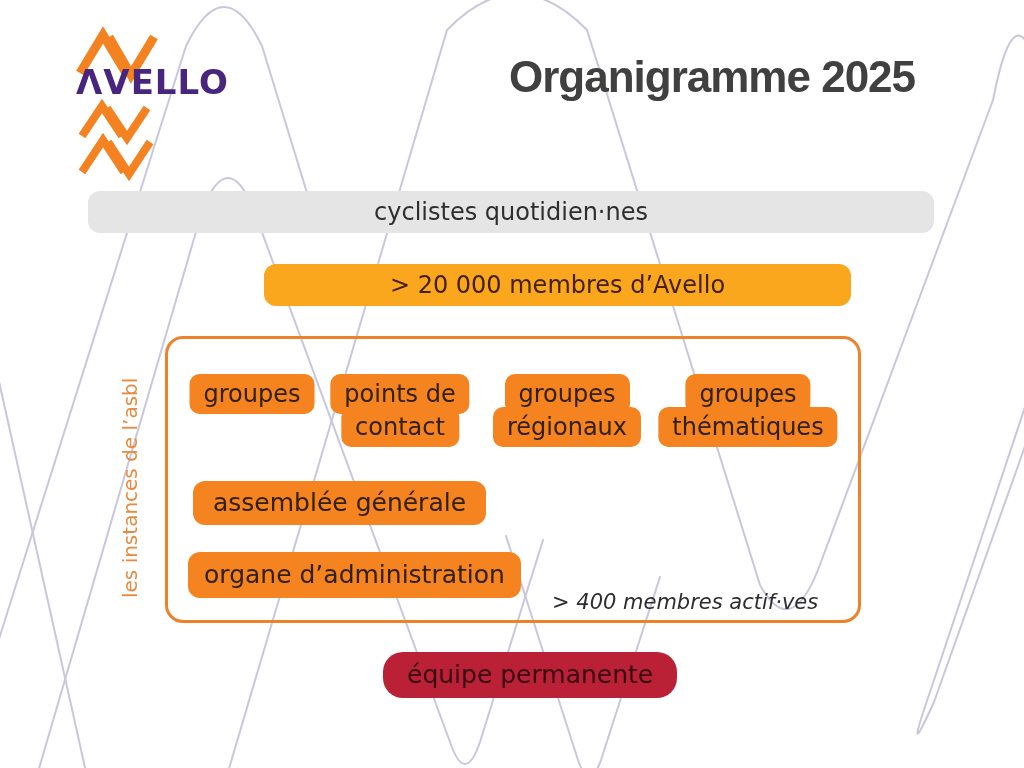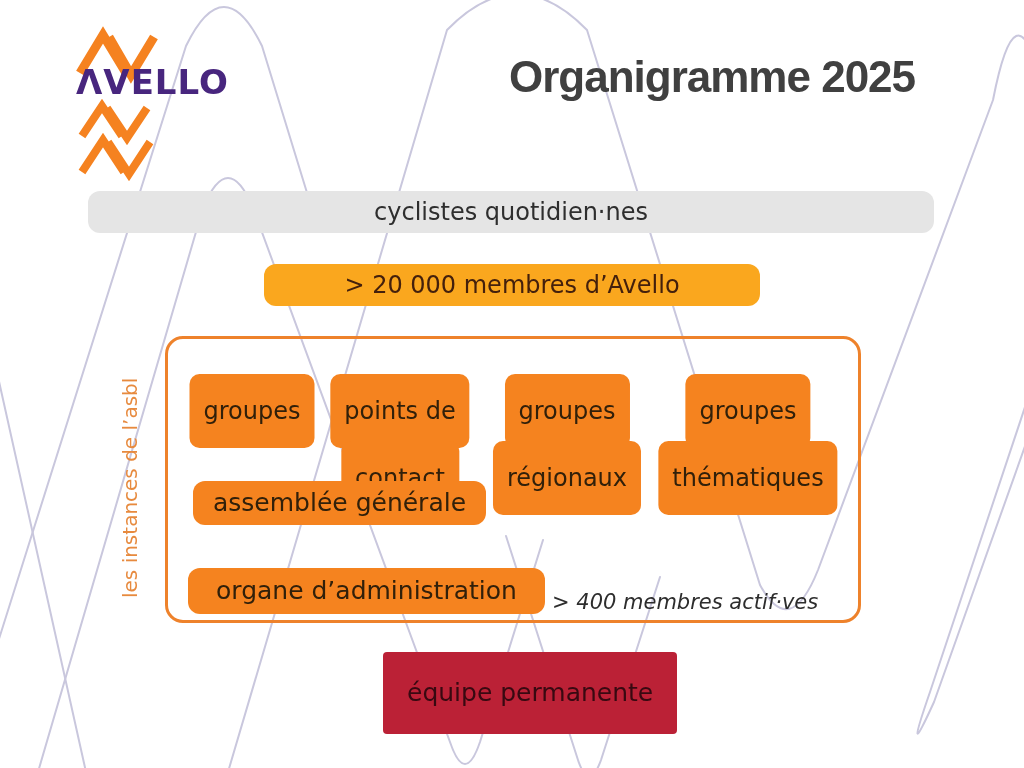--- a/index.html
+++ b/index.html
@@ -24,54 +24,54 @@
     text-align:center;font-family:"Liberation Sans",sans-serif;
     font-weight:700;font-size:44px;letter-spacing:-1px;color:#404040;
   }
   
   .bar{position:absolute;z-index:3;border-radius:12px;text-align:center;}
   .bar-pink{
     left:88px;top:191px;width:846px;height:42px;line-height:42px;
     background:#e5e5e5;color:#2e2e2e;font-size:24px;
   }
   .bar-amber{
-    left:264px;top:264px;width:496px;height:42px;line-height:42px;
+    left:264px;top:264px;width:587px;height:42px;line-height:42px;
     background:#faa71e;color:#44200c;font-size:24px;
   }
   .bar-red{
-    left:383px;top:652px;height:46px;line-height:46px;padding:18px 24px;
-    background:#bb2136;color:#380911;font-size:25px;border-radius:4px;
+    left:383px;top:652px;height:46px;line-height:46px;padding:0 24px;
+    background:#bb2136;color:#380911;font-size:25px;border-radius:20px;
   }
   
   .instances-box{
     position:absolute;left:165px;top:336px;width:690px;height:281px;z-index:1;
     border:3px solid #ee822b;border-radius:18px;background:transparent;
   }
   .side-label{
     position:absolute;left:118px;top:370px;height:236px;z-index:3;
     writing-mode:vertical-rl;transform:rotate(180deg);
     color:#e78a3e;font-size:20px;text-align:center;
   }
   
   .chip{
     position:absolute;top:374px;z-index:3;display:flex;flex-direction:column;
     align-items:center;transform:translateX(-50%);
   }
   .chip-line{
     display:block;background:#f5831f;color:#31200a;font-size:24px;
-    line-height:38px;height:38px;padding:18px 14px;border-radius:10px;
+    line-height:38px;height:38px;padding:1px 14px;border-radius:10px;
     white-space:nowrap;
   }
   .chip-line2{margin-top:-7px;}
   .pill{
     position:absolute;z-index:3;background:#f5831f;color:#31200a;
     border-radius:12px;font-size:25px;white-space:nowrap;
   }
   .pill-assembly{left:193px;top:481px;height:44px;line-height:44px;padding:0 20px;}
-  .pill-board{left:188px;top:568px;height:46px;line-height:46px;padding:0 28px;}
+  .pill-board{left:188px;top:552px;height:46px;line-height:46px;padding:0 16px;}
   .note{
     position:absolute;left:552px;top:590px;z-index:3;
     color:#2d2d2d;font-size:21px;white-space:nowrap;font-style:italic;
   }
 </style>
 </head>
 <body>
 
 <div id="stage">
 

